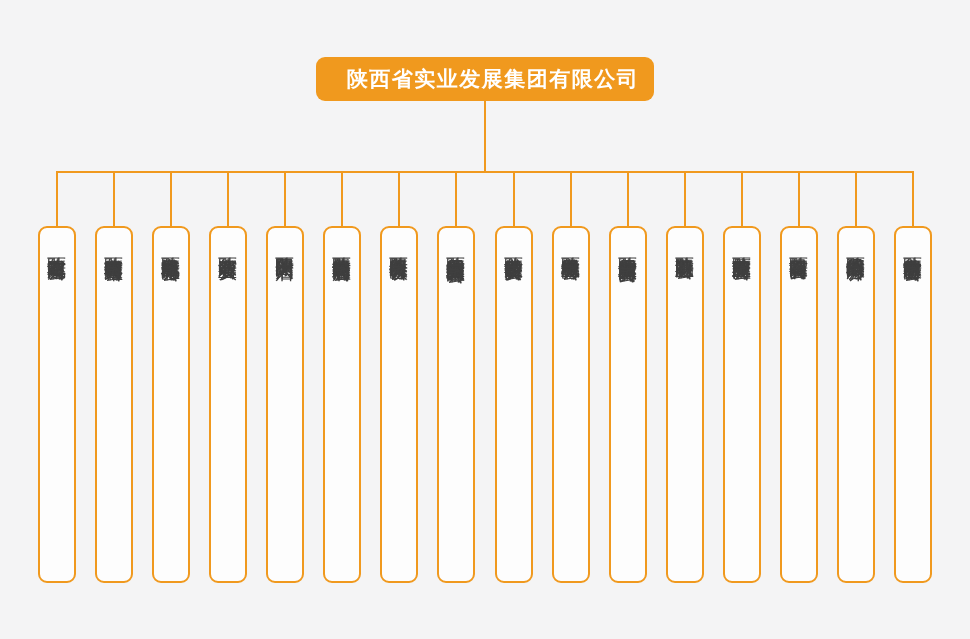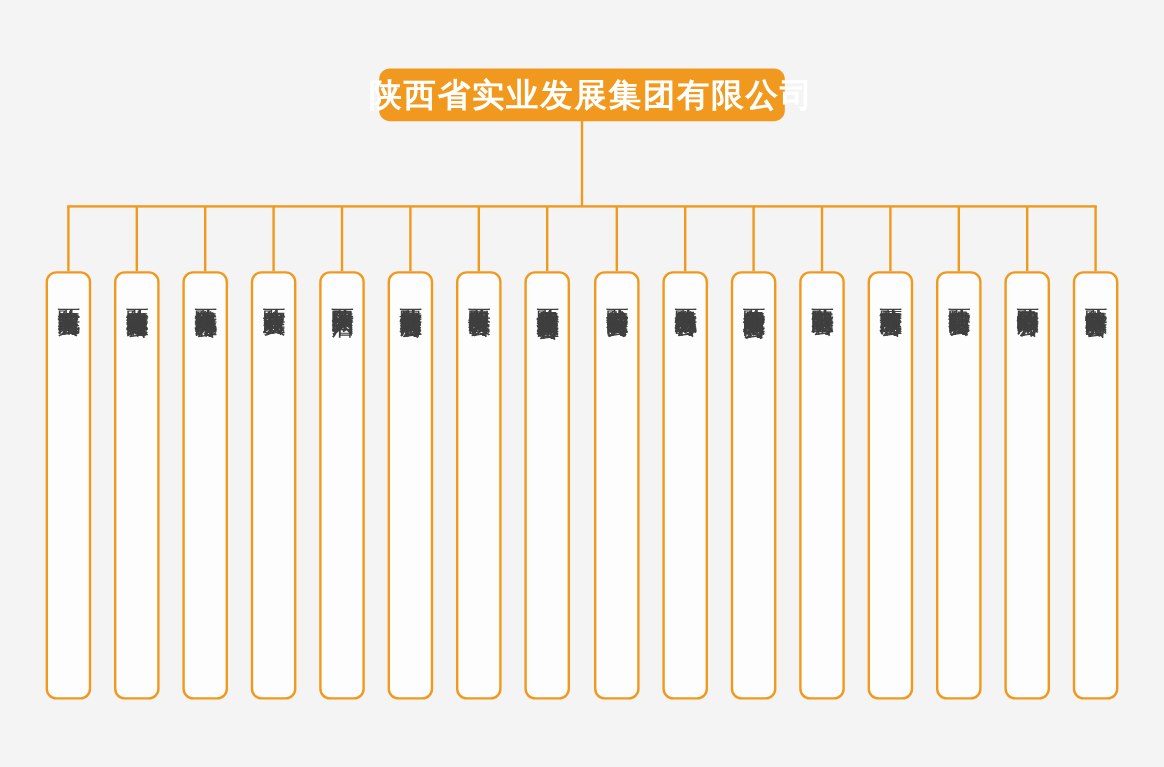--- a/index.html
+++ b/index.html
@@ -24,21 +24,21 @@
     background: var(--accent, #f0991e);
     border-radius: 9px;
     display: flex;
     align-items: center;
     justify-content: center;
     box-sizing: border-box;
   }
   .root-label {
     color: #ffffff;
     font-weight: bold;
-    font-size: 27px;
+    font-size: 21px;
     letter-spacing: 1.5px;
     white-space: nowrap;
     padding-left: 16px;
   }
   .line {
     position: absolute;
     background: var(--accent, #f0991e);
   }
   .child-node {
     position: absolute;

